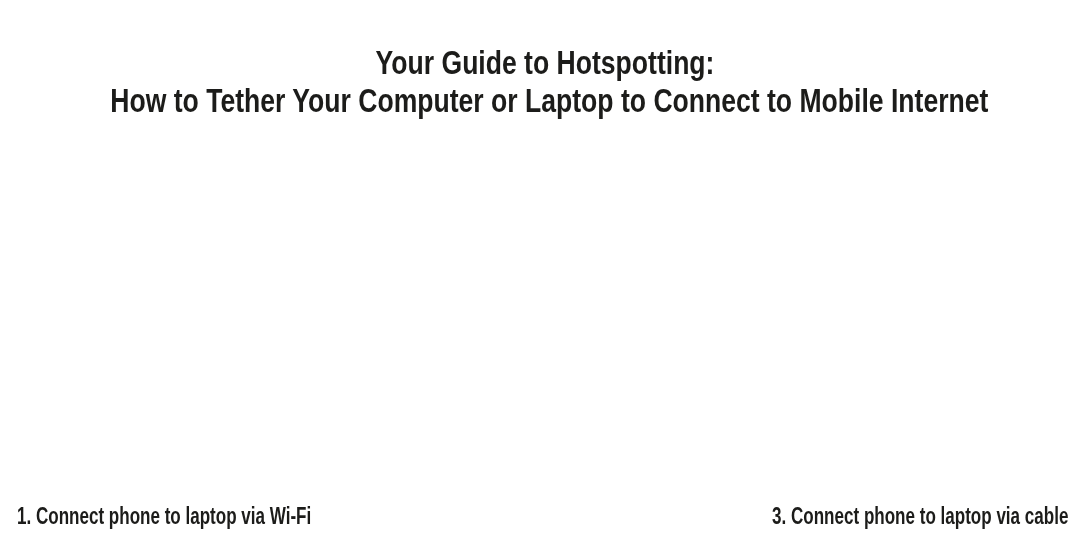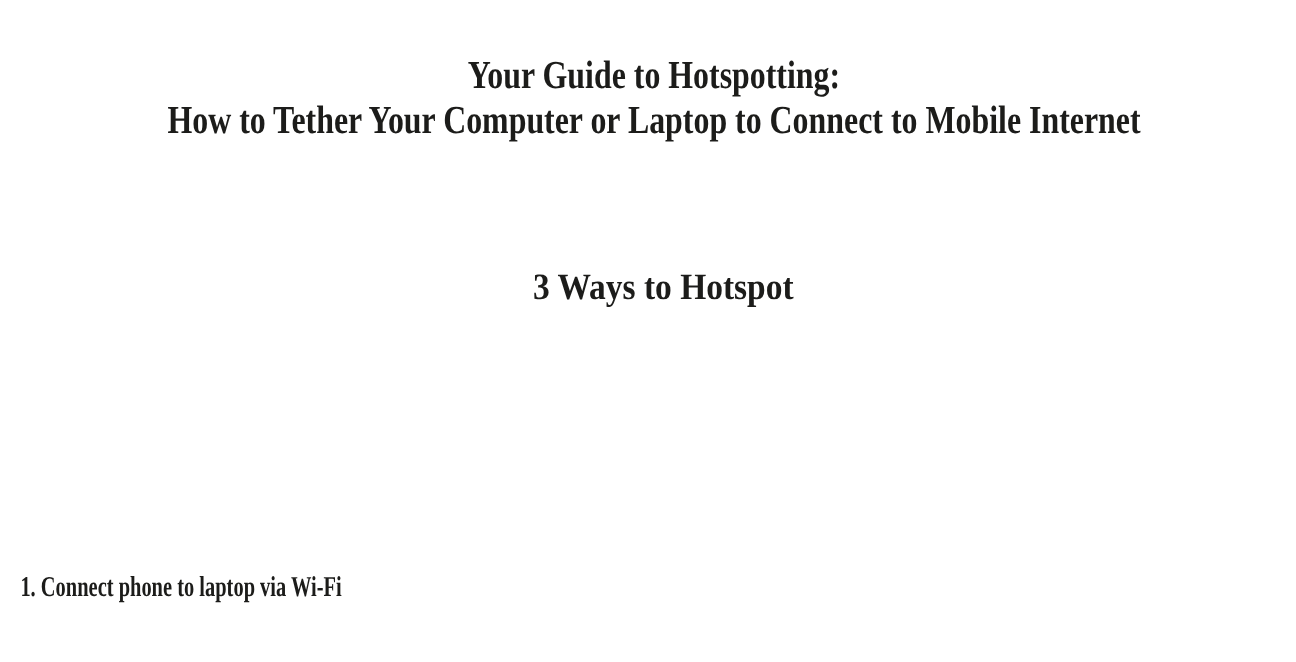--- a/index.html
+++ b/index.html
@@ -6,21 +6,21 @@
     margin: 0;
     padding: 0;
     background: #ffffff;
   }
   .page {
     position: relative;
     width: 1080px;
     height: 552px;
     background: #ffffff;
     overflow: hidden;
-    font-family: Liberation Serif, serif;
+    font-family: Liberation Sans, sans-serif;
     color: #1c1c1a;
   }
   
   .title-block {
     position: absolute;
     top: 44px;
     left: 0;
     width: 100%;
     text-align: center;
     font-weight: 700;
@@ -45,21 +45,21 @@
     font-weight: 700;
     font-size: 31px;
     line-height: 36px;
     white-space: nowrap;
     transform: translateX(13px) scaleX(0.90);
     transform-origin: 50% 50%;
   }
   
   .method {
     position: absolute;
-    top: 476px;
+    top: 502px;
     left: 0;
     width: 100%;
     box-sizing: border-box;
     font-weight: 700;
     font-size: 24px;
     line-height: 28px;
     white-space: nowrap;
   }
   .method-label { display: inline-block; }
   .method--left { text-align: left; padding-left: 17px; }
@@ -72,23 +72,23 @@
 </head>
 <body>
 
 <div class="page">
 
   <header class="title-block">
     <span class="title-line">Your Guide to Hotspotting:</span>
     <span class="title-line">How to Tether Your Computer or Laptop to Connect to Mobile Internet</span>
   </header>
 
-  <div class="section-heading-wrap">
-    <span class="section-heading">3 Ways to Hotspot</span>
-  </div>
 
   <div class="method method--left">
     <span class="method-label">1. Connect phone to laptop via Wi-Fi</span>
   </div>
 
 
+  <div class="method method--right">
+    <span class="method-label">3. Connect phone to laptop via cable</span>
+  </div>
 
 </div>
 
 </body></html>

